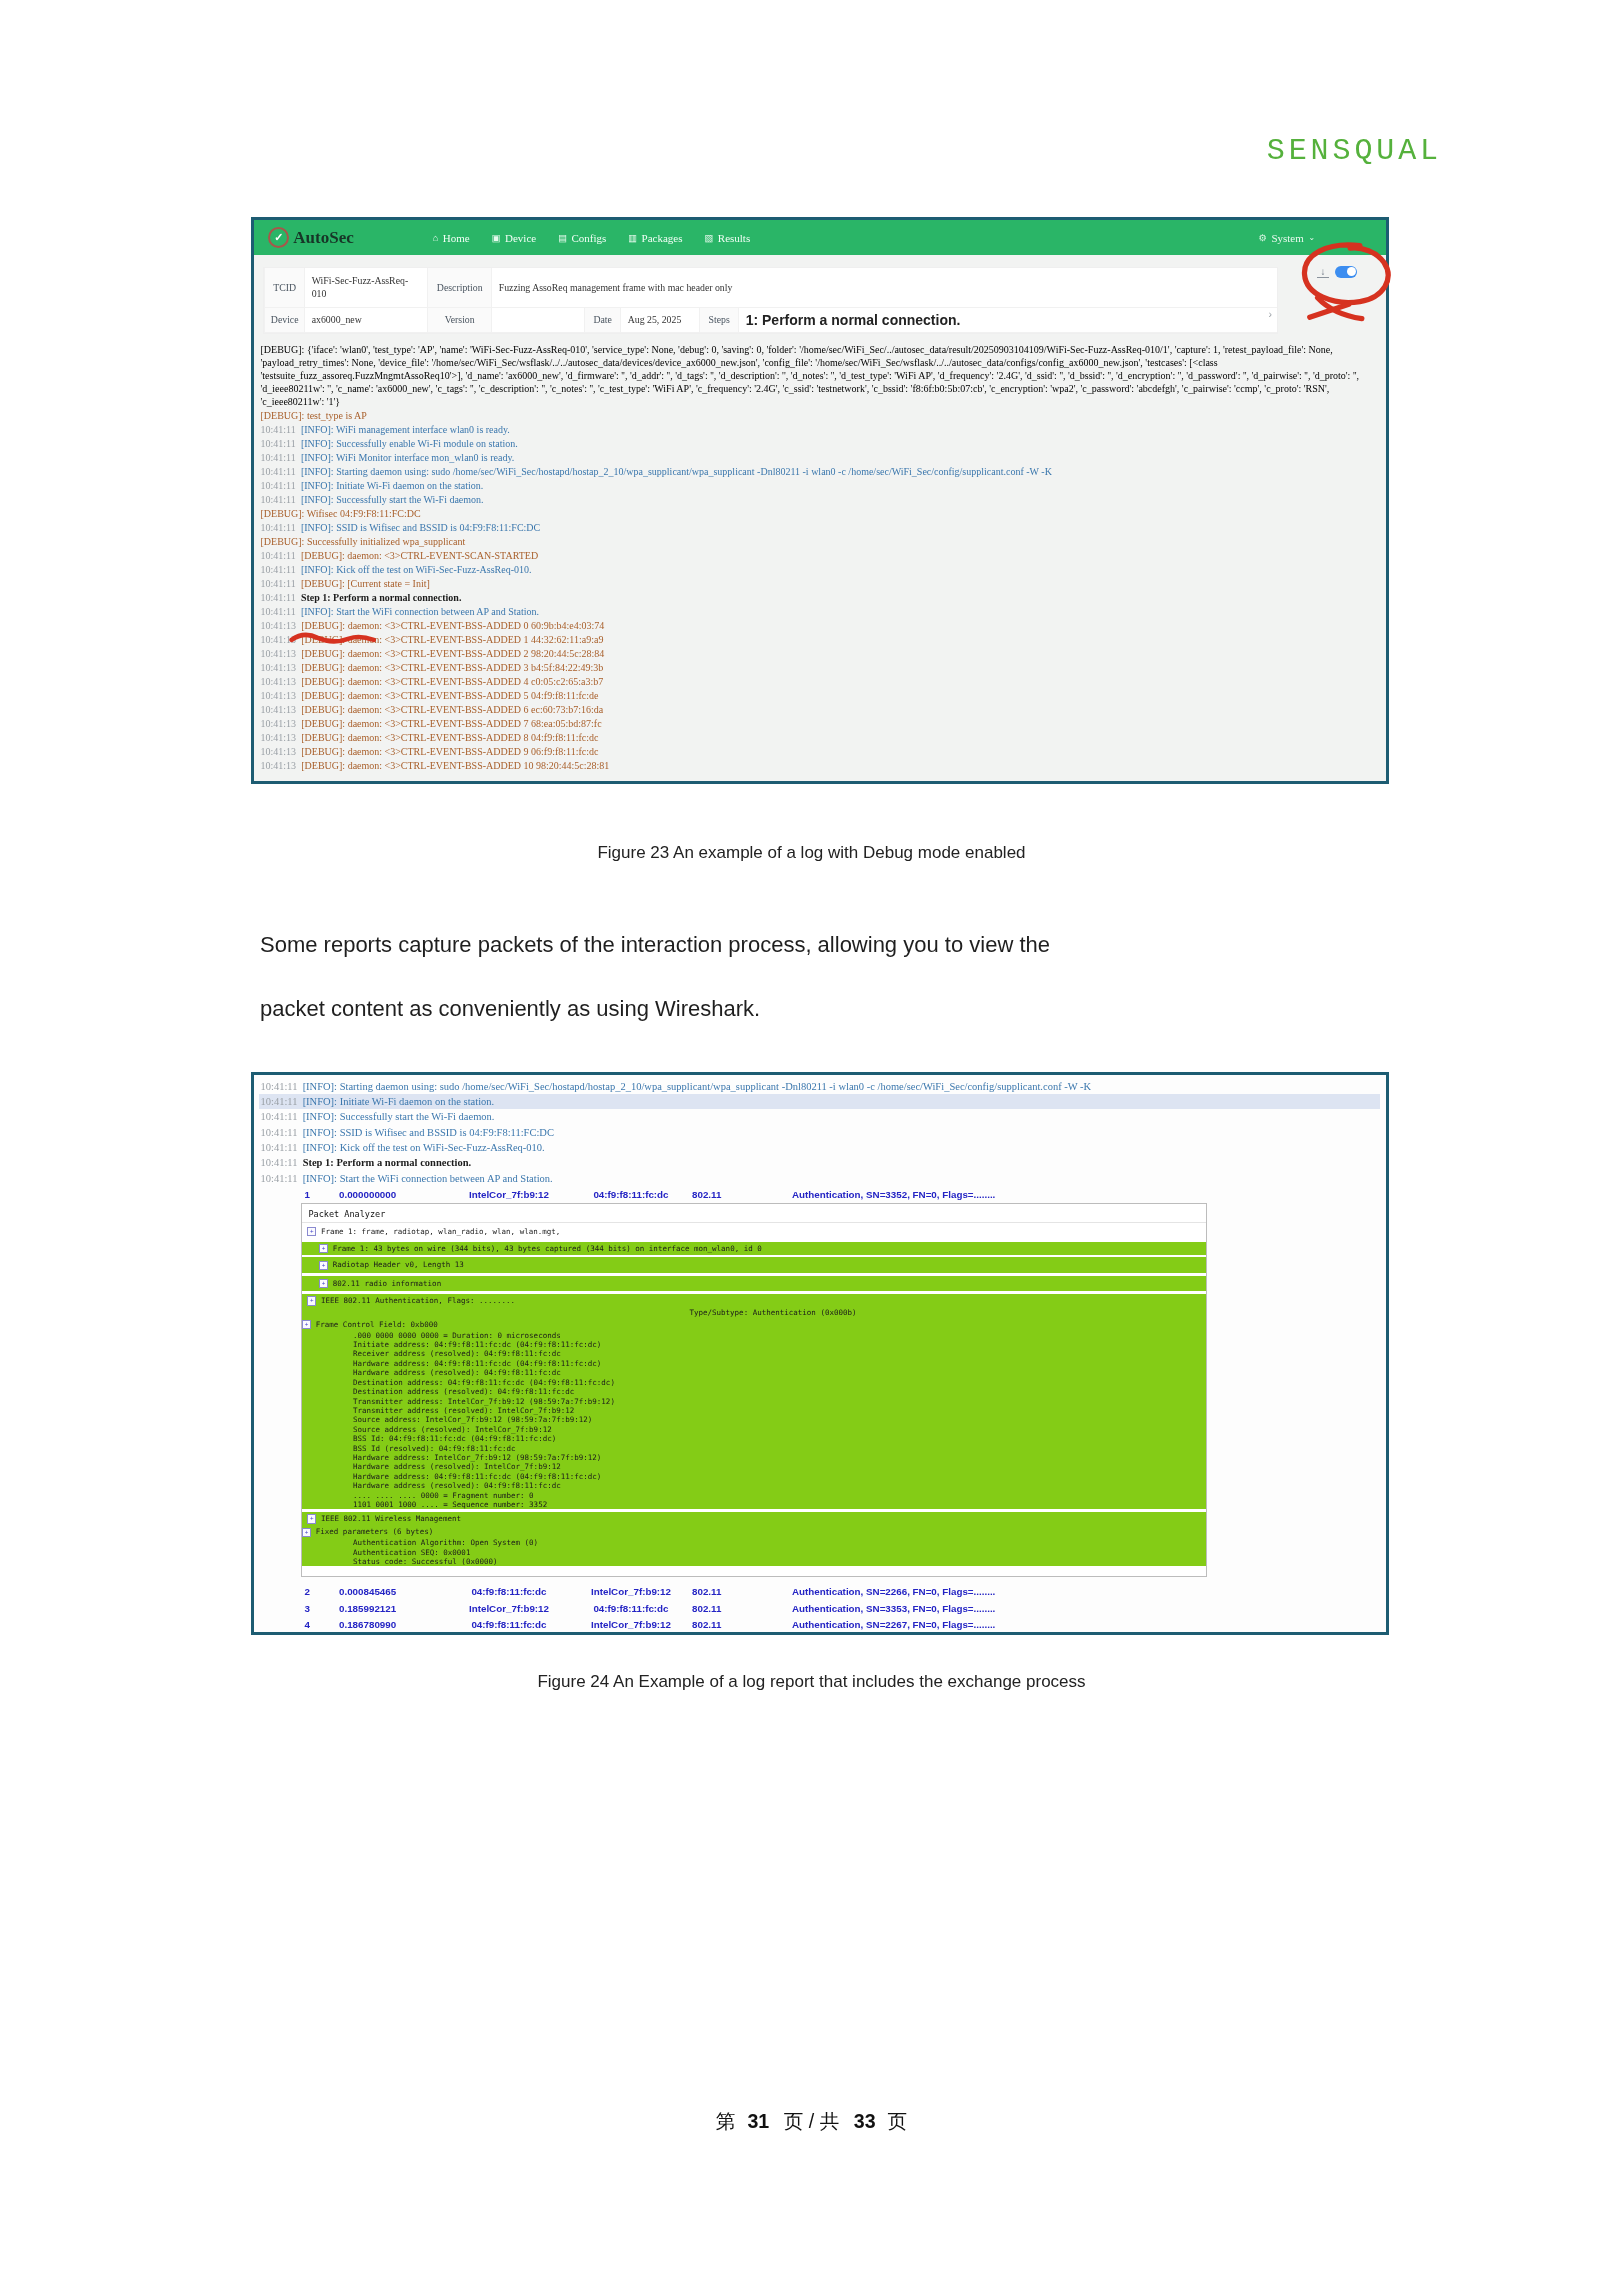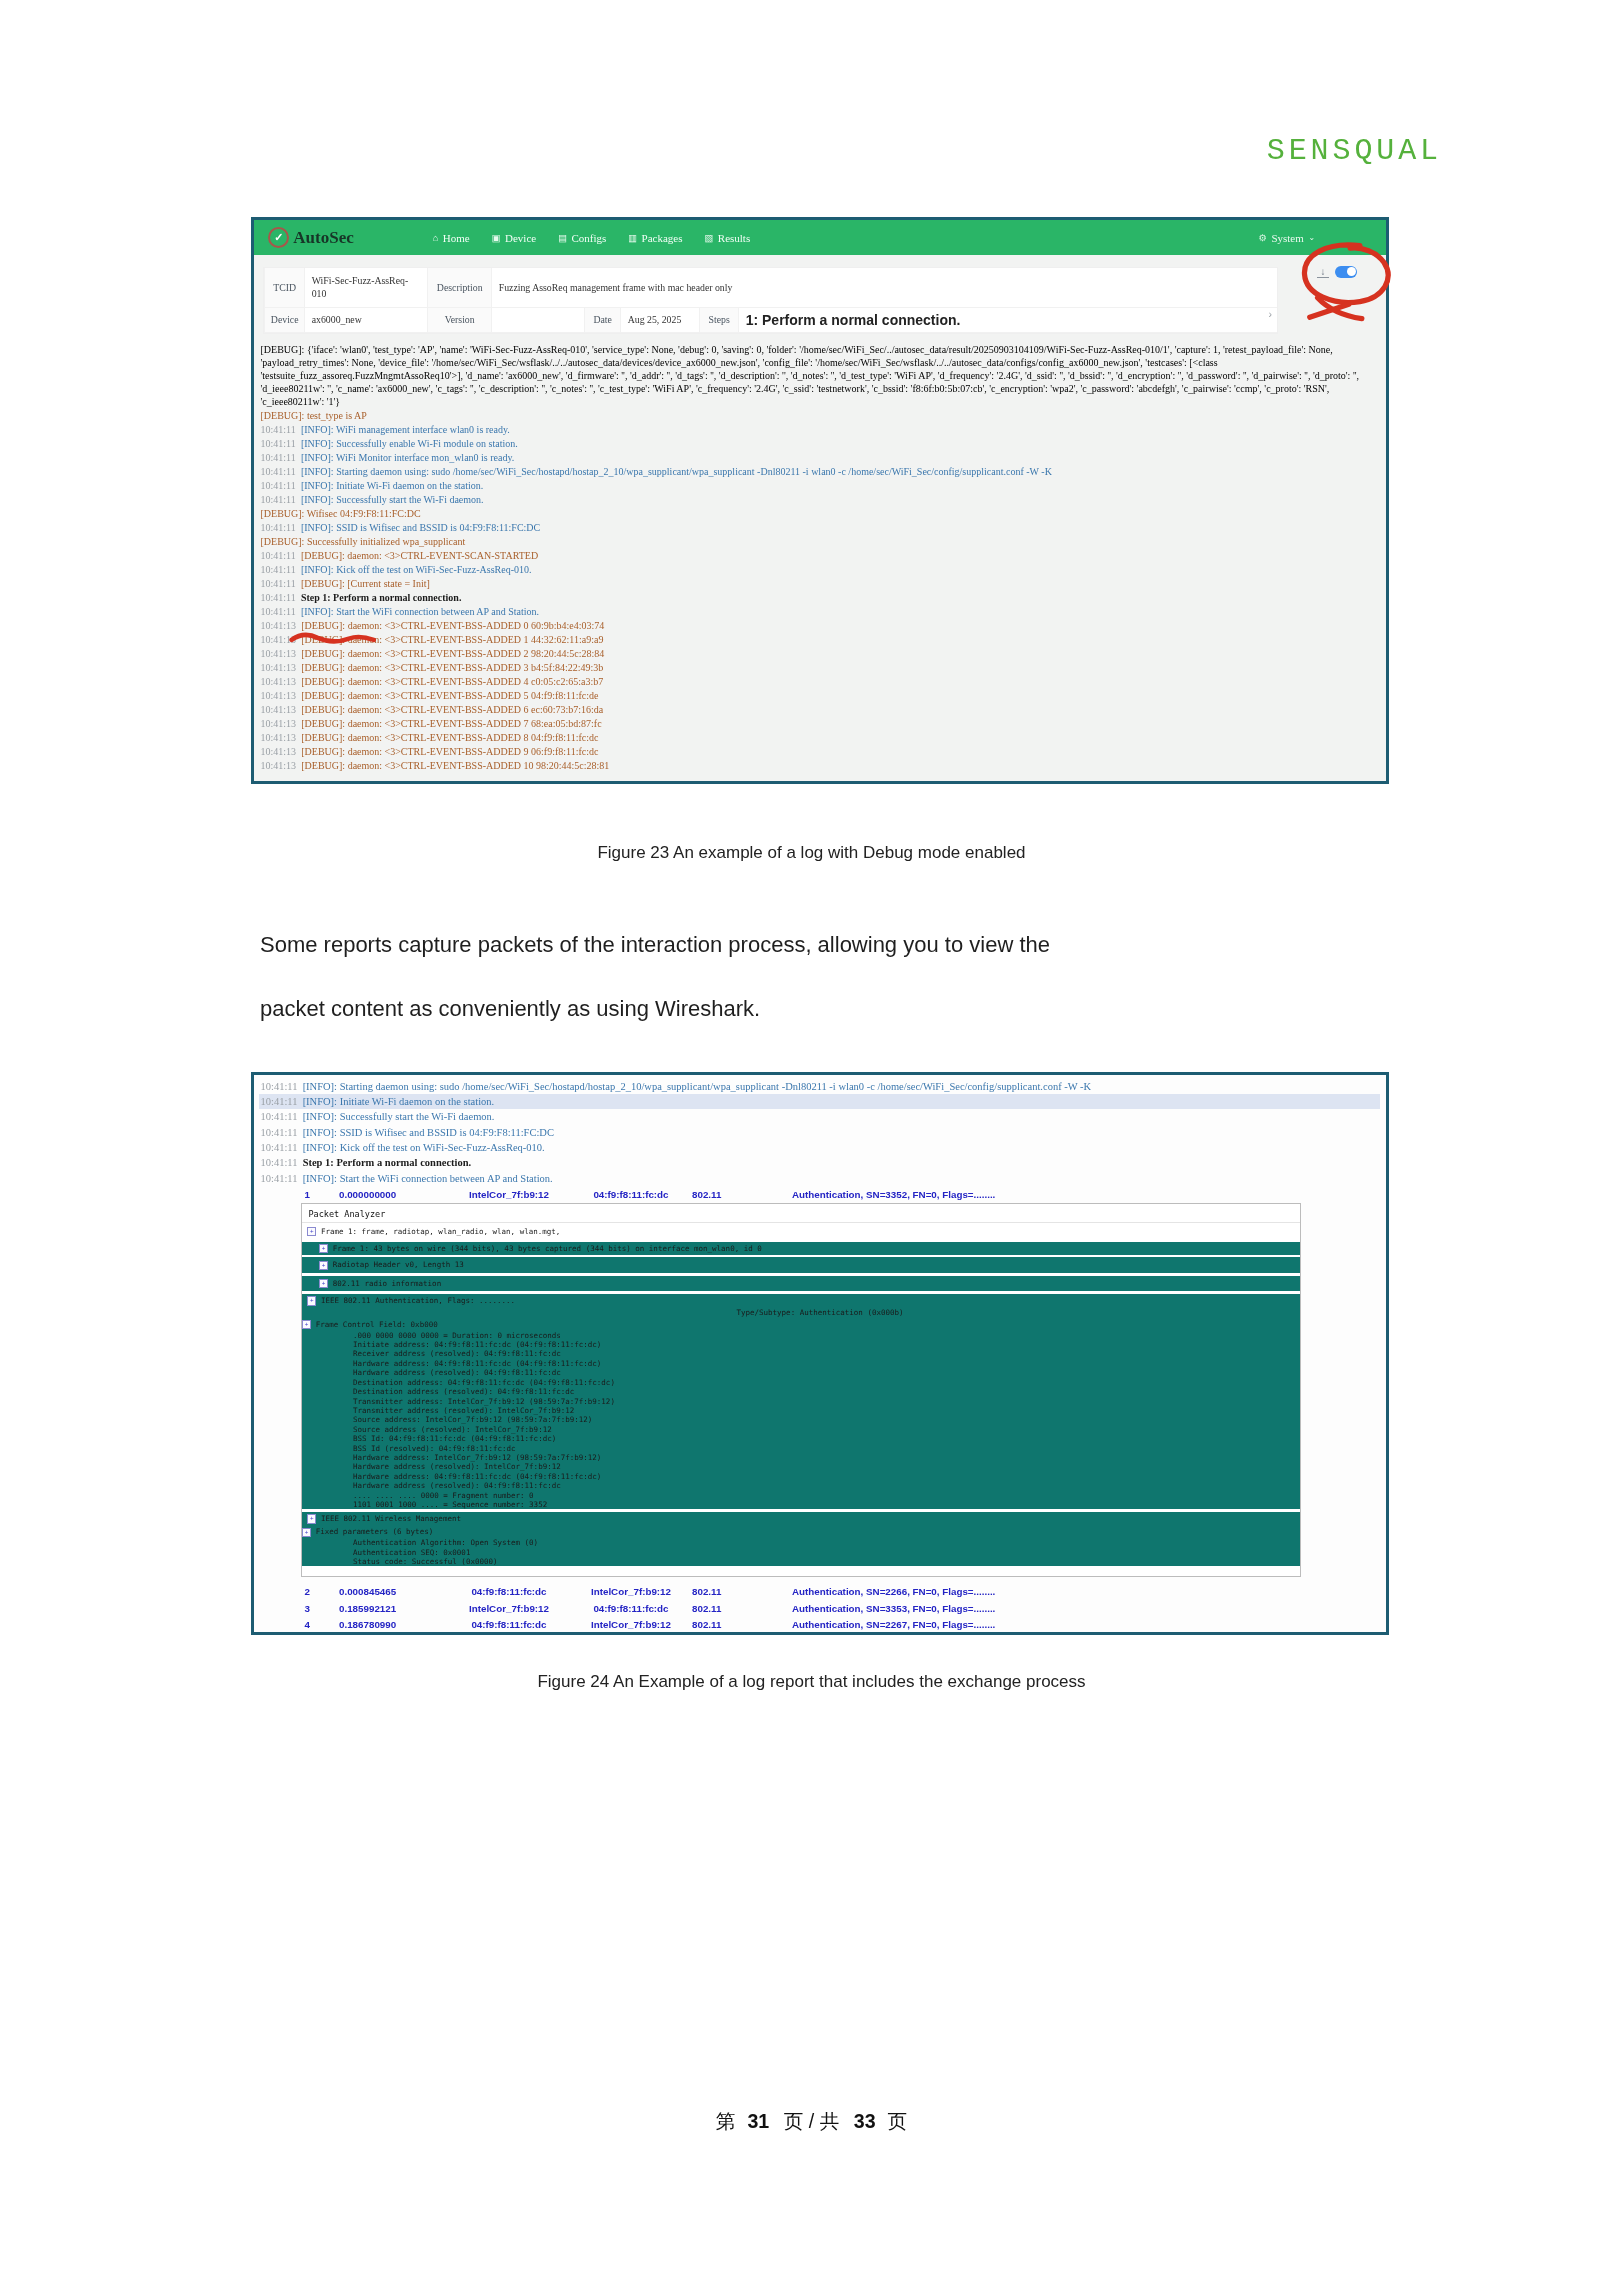--- a/index.html
+++ b/index.html
@@ -80,27 +80,27 @@
   .c-no{left:39px;width:17px;text-align:right;}
   .c-time{left:85px;}
   .c-src{left:193px;width:124px;text-align:center;}
   .c-dst{left:315px;width:124px;text-align:center;}
   .c-proto{left:438px;}
   .c-info{left:538px;}
   #prow1{position:absolute;left:0;top:113px;width:1126px;}
   .prowsbottom{position:absolute;left:0;top:510px;width:1126px;}
 
   
-  .panel{position:absolute;left:47px;top:128px;width:1000px;height:374px;background:#ffffff;
+  .panel{position:absolute;left:47px;top:128px;width:906px;height:374px;background:#ffffff;
          border:0.7px solid #bcbcbc;box-sizing:border-box;overflow:hidden;}
   .paneltitle{font-family:"DejaVu Sans Mono",monospace;font-size:8.5px;color:#111;
               padding:4.6px 6.5px 3.3px 6.5px;border-bottom:0.7px solid #e4e4e4;background:#fff;}
   .tree{font-family:"DejaVu Sans Mono",monospace;font-size:7.5px;color:#1a1a1a;padding-top:2px;}
   .trow{line-height:9.4px;white-space:nowrap;}
-  .trow.g{background:#0f766e;}
+  .trow.g{background:#84cc16;}
   .trow.w{background:#ffffff;}
   .trow.gap{margin-top:2.6px;}
   .trow.h18{line-height:11.8px;} .trow.h20{line-height:13px;} .trow.h22{line-height:14.4px;} .trow.h24{line-height:15.7px;}
   .i0{padding-left:5.2px;} .i1{padding-left:17px;} .i2{} .i3{padding-left:38px;text-align:center;} .i4{padding-left:51px;}
   .exp{display:inline-block;width:7.2px;height:7.2px;border:0.7px solid #8a8ad0;background:#fbfbff;
        color:#4646c8;font-size:5.9px;line-height:6.5px;text-align:center;margin-right:4.6px;
        vertical-align:middle;cursor:pointer;}
   .exp::before{content:"+";}
 </style>
 </head>

